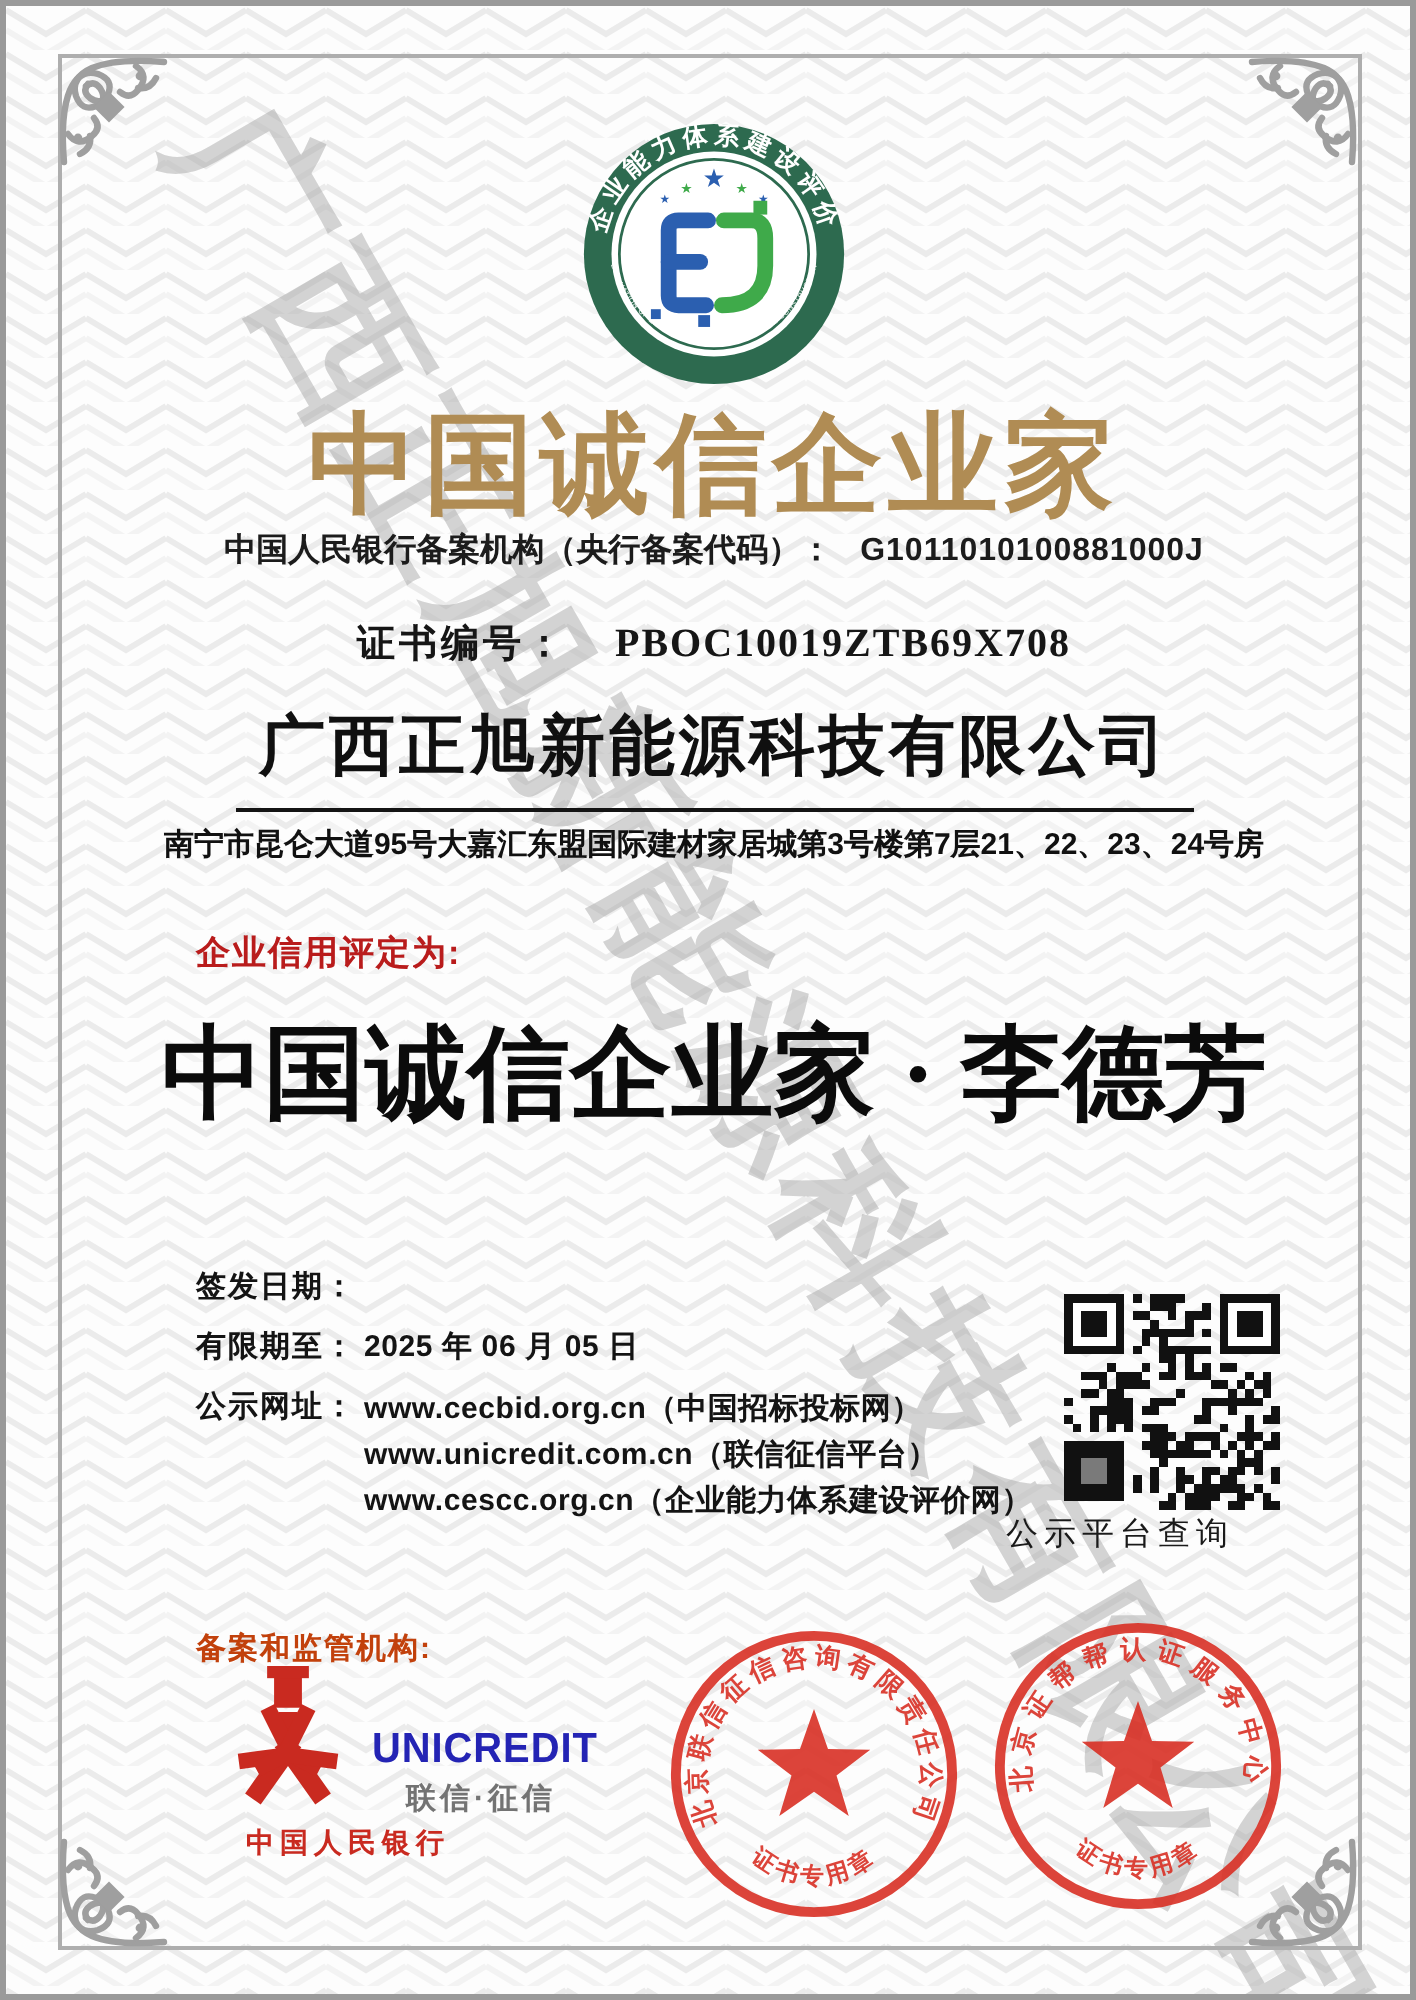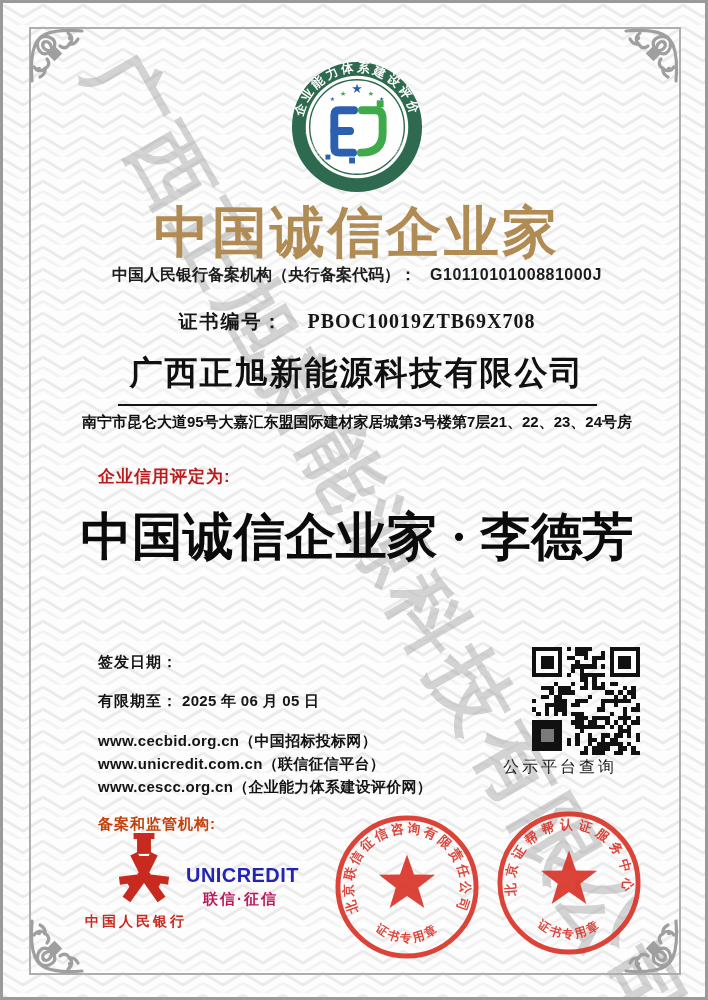--- a/index.html
+++ b/index.html
@@ -36,34 +36,34 @@
     display:inline-block;font-family:"Liberation Serif",serif;font-size:33px;font-weight:900;
     color:#101010;letter-spacing:2px;border-bottom:2px solid #141414;padding:0 12px 8px 12px;
   }
   .address{position:absolute;left:0;top:410px;width:708px;text-align:center;font-size:15px;font-weight:700;color:#111;}
   .rating-label{position:absolute;left:95px;top:462px;font-size:17px;font-weight:800;color:#b91c1c;letter-spacing:1px;}
   .rating-value{
     position:absolute;left:0;top:500px;width:708px;text-align:center;
     font-family:"Liberation Serif",serif;font-size:51px;font-weight:900;color:#0b0b0b;
   }
   .info-block{position:absolute;left:95px;top:630px;font-size:15px;font-weight:600;color:#141414;}
-  .info-row{display:flex;margin-bottom:9px;line-height:21px;margin-top:18px;}
+  .info-row{display:flex;margin-bottom:9px;line-height:21px;}
   .info-row .ilbl{width:84px;flex:none;letter-spacing:1px;}
   .info-row .ival{letter-spacing:0.3px;}
   .url-list div{line-height:23px;letter-spacing:0.3px;}
   .qr-box{position:absolute;left:529px;top:644px;width:108px;height:108px;}
   .qr-caption{position:absolute;left:500px;top:754px;width:166px;text-align:left;font-size:16px;color:#1a1a1a;letter-spacing:3px;}
   .regulator-label{position:absolute;left:95px;top:812px;font-size:15px;font-weight:700;color:#c2410c;letter-spacing:1px;}
   .pboc-logo{position:absolute;left:95px;top:830px;width:92px;height:80px;}
   .pboc-name{
-    position:absolute;left:82px;top:910px;width:140px;text-align:left;
+    position:absolute;left:82px;top:910px;width:140px;text-align:right;
     font-family:"Liberation Serif",serif;font-size:14px;font-weight:700;color:#c92a20;letter-spacing:3px;
   }
   .uc-en{position:absolute;left:183px;top:860px;font-size:21px;font-weight:900;color:#2424b4;letter-spacing:0.5px;transform:scaleX(0.95);transform-origin:0 0;}
-  .uc-cn{position:absolute;left:200px;top:887px;font-size:15px;font-weight:800;color:#be185d;letter-spacing:2px;}
+  .uc-cn{position:absolute;left:200px;top:887px;font-size:15px;font-weight:800;color:#737373;letter-spacing:2px;}
   .agency-lines{position:absolute;left:337px;top:853px;z-index:7;font-size:15.5px;font-weight:700;color:#101010;}
   .agency-lines div{line-height:25px;letter-spacing:0.5px;}
   .stamp{position:absolute;width:148px;height:148px;z-index:6;opacity:0.9;}
   .stamp.s1{left:330px;top:810px;}
   .stamp.s2{left:492px;top:806px;}
   .hidden-defs{position:absolute;width:0;height:0;}
 </style>
 </head>
 <body>
 
@@ -167,20 +167,21 @@
 
     <div class="info-block">
       <div class="info-row">
         <span class="ilbl">签发日期：</span>
       </div>
       <div class="info-row">
         <span class="ilbl">有限期至：</span>
         <span class="ival">2025 年 06 月 05 日</span>
       </div>
       <div class="info-row">
+        <span class="ilbl">公示网址：</span>
         <span class="url-list">
           <div>www.cecbid.org.cn（中国招标投标网）</div>
           <div>www.unicredit.com.cn（联信征信平台）</div>
           <div>www.cescc.org.cn（企业能力体系建设评价网）</div>
         </span>
       </div>
     </div>
 
     <svg class="qr-box" id="qr-svg" viewBox="0 0 25 25" shape-rendering="crispEdges">
         <rect x="8" y="0" width="1" height="1" fill="#111"></rect>

